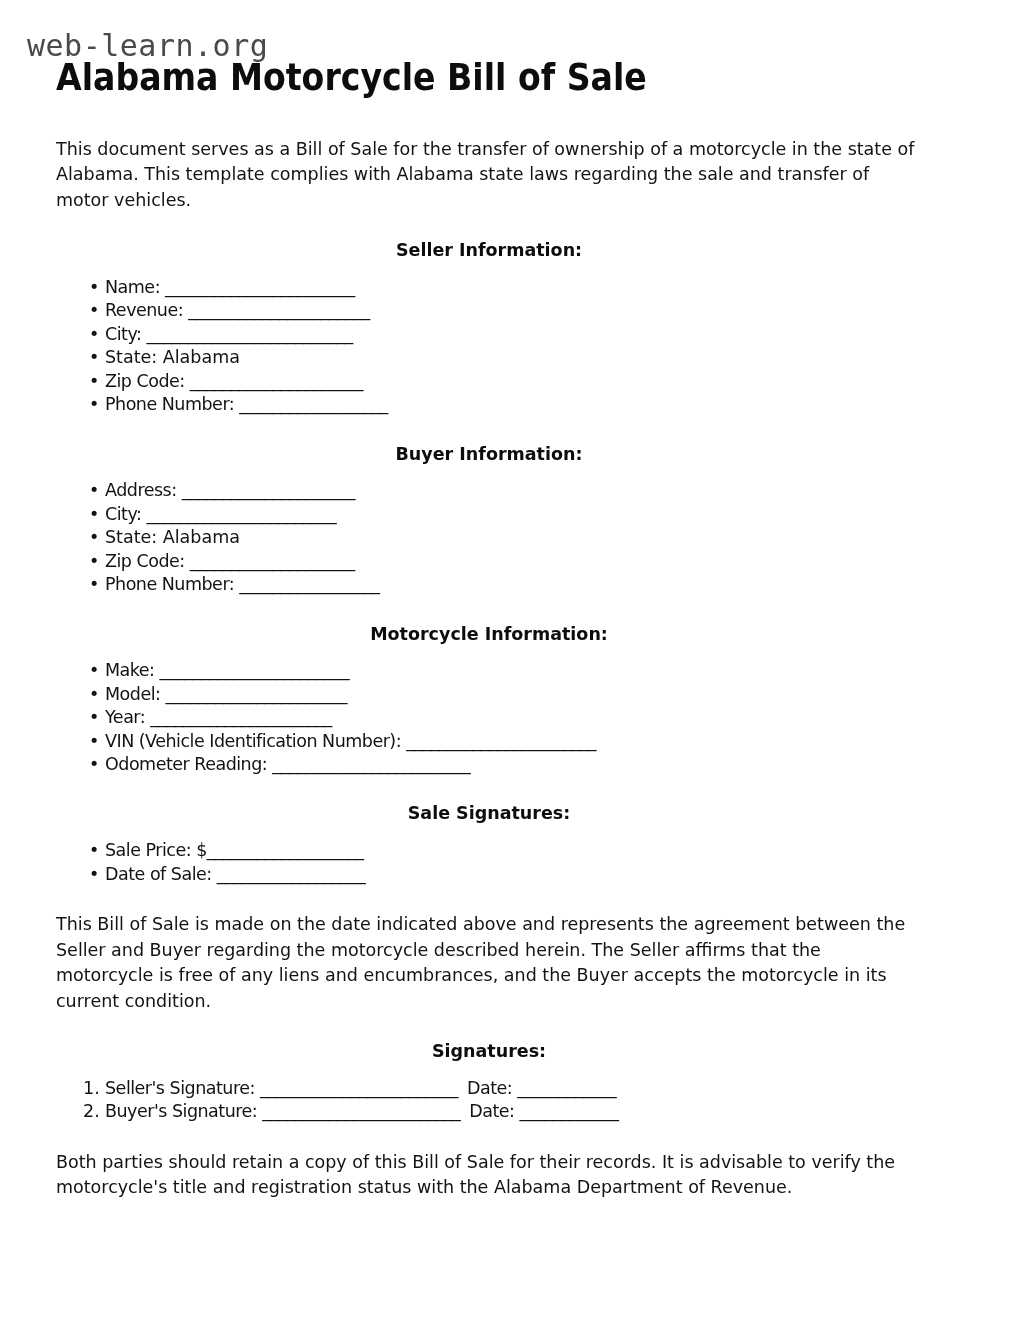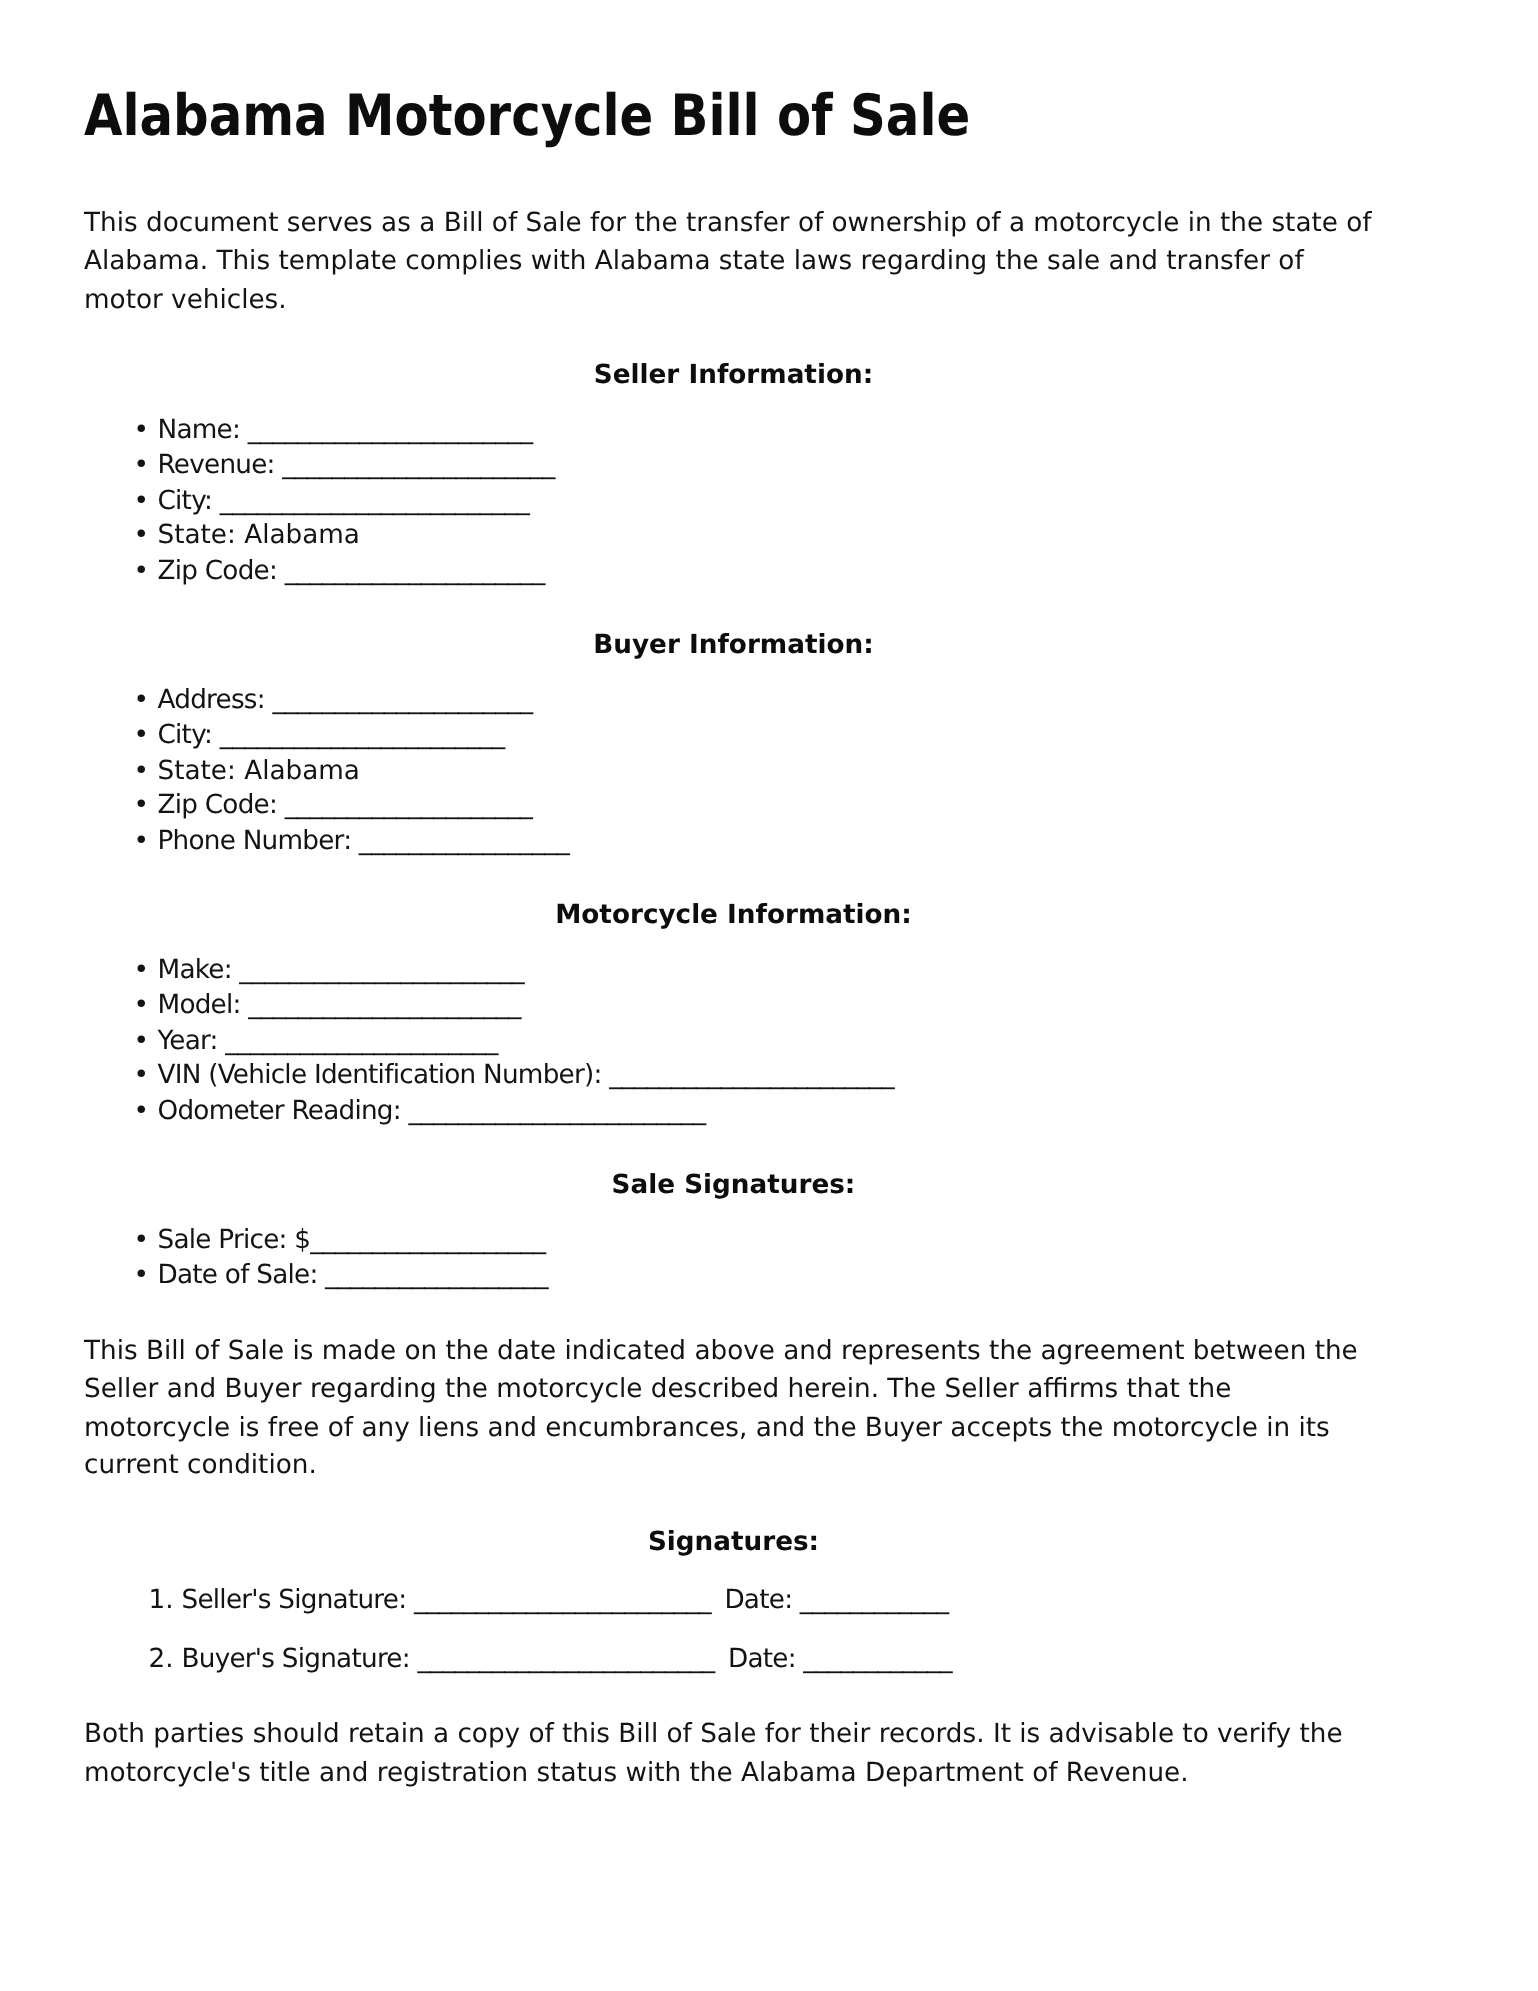--- a/index.html
+++ b/index.html
@@ -99,21 +99,21 @@
     counter-reset: sigitem;
     margin: 0 0 26px 0;
     padding: 0;
   }
   ol.signature-list li {
     counter-increment: sigitem;
     position: relative;
     font-size: 17.5px;
     line-height: 1.34;
     padding-left: 49px;
-    margin: 16px;
+    margin: 0;
     color: #131313;
     white-space: nowrap;
   }
   ol.signature-list li::before {
     content: counter(sigitem) ".";
     position: absolute;
     left: 27px;
     top: 0;
     font-size: 17.5px;
     line-height: 1.34;
@@ -124,34 +124,36 @@
   }
   .sig-date {
     padding-left: 9px;
   }
 </style>
 </head>
 <body>
 
 <div class="page">
 
+  <div class="watermark">web-learn.org</div>
 
   <div class="content">
 
     <h1 class="doc-title">Alabama Motorcycle Bill of Sale</h1>
 
     <p class="body-text">This document serves as a Bill of Sale for the transfer of ownership of a motorcycle in the state of Alabama. This template complies with Alabama state laws regarding the sale and transfer of motor vehicles.</p>
 
     <h2 class="section-heading">Seller Information:</h2>
     <ul class="field-list">
       <li><span class="blank">Name: _______________________</span></li>
       <li><span class="blank">Revenue: ______________________</span></li>
       <li><span class="blank">City: _________________________</span></li>
       <li><span>State: Alabama</span></li>
       <li><span class="blank">Zip Code: _____________________</span></li>
+      <li><span class="blank">Phone Number: __________________</span></li>
     </ul>
 
     <h2 class="section-heading">Buyer Information:</h2>
     <ul class="field-list">
       <li><span class="blank">Address: _____________________</span></li>
       <li><span class="blank">City: _______________________</span></li>
       <li><span>State: Alabama</span></li>
       <li><span class="blank">Zip Code: ____________________</span></li>
       <li><span class="blank">Phone Number: _________________</span></li>
     </ul>

